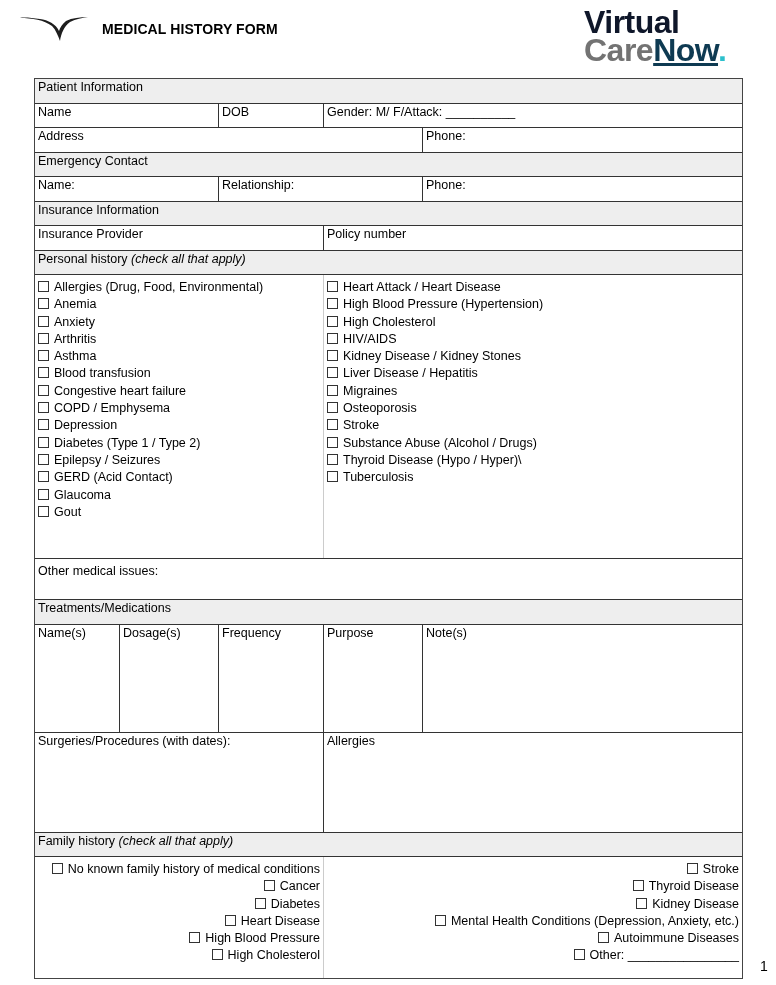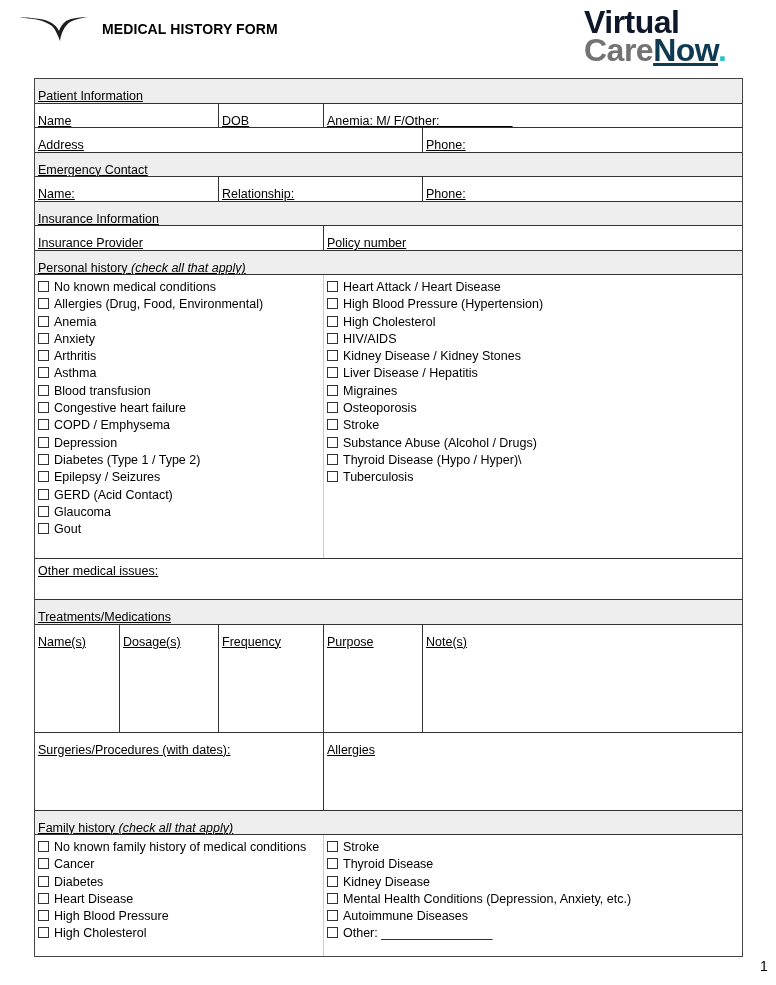--- a/index.html
+++ b/index.html
@@ -8,22 +8,22 @@
     .logo-mark { position:absolute; left:18px; top:14px; width:72px; height:28px; }
     .form-title { position:absolute; left:102px; top:21px; font-size:14px; font-weight:bold; letter-spacing:0.1px; }
     .brand { position:absolute; left:584px; top:8px; font-weight:bold; font-size:32px; line-height:28px; letter-spacing:-0.5px; }
     .brand .l1 { color:#0f172a; display:block; }
     .brand .l2a { color:#737373; }
     .brand .l2b { color:#0e3a52;text-decoration:underline; }
     .brand .dot { color:#2cc0cc; }
 
     .tbl { position:absolute; left:34px; top:78px; width:709px; border:1.5px solid #444; box-sizing:border-box; }
     .row { display:flex; border-bottom:1.5px solid #333; box-sizing:border-box; }
-    .row:last-child { border-bottom:none; }
-    .cell { box-sizing:border-box; padding:10px 3px 0 3px; border-right:1.5px solid #333; white-space:nowrap; overflow:hidden;text-decoration:underline; }
+    .row:last-child { border-bottom:none;text-align:right; }
+    .cell { box-sizing:border-box; padding:1px 3px 0 3px; border-right:1.5px solid #333; white-space:nowrap; overflow:hidden; }
     .cell:last-child { border-right:none; }
     .hdr { background:#eeeeee; }
     .h24 { height:24.5px; }
     .it { font-style:italic; }
 
     .checklist { display:flex; }
     .col { box-sizing:border-box; padding:4px 3px 0 3px; }
     .col.left { border-right:1.5px solid #ccc; }
     .chk { line-height:17.3px; white-space:nowrap; }
     .box { display:inline-block; width:9px; height:9px; border:1px solid #333; margin-right:5px; vertical-align:-1px; }
@@ -44,21 +44,21 @@
 </div>
 
 <div class="tbl">
 
   <div class="row hdr h24">
     <div class="cell" style="width:100%">Patient Information</div>
   </div>
   <div class="row h24">
     <div class="cell" style="width:184px">Name</div>
     <div class="cell" style="width:105px">DOB</div>
-    <div class="cell" style="flex:1">Anemia: M/ F/Other: __________</div>
+    <div class="cell" style="flex:1">Gender: M/ F/Attack: __________</div>
   </div>
   <div class="row h24">
     <div class="cell" style="width:388px">Address</div>
     <div class="cell" style="flex:1">Phone:</div>
   </div>
 
   <div class="row hdr h24">
     <div class="cell" style="width:100%">Emergency Contact</div>
   </div>
   <div class="row h24">
@@ -76,21 +76,20 @@
   </div>
 
   <div class="row hdr h24">
     <div class="cell" style="width:100%">
       <span>Personal history</span>
       <span class="it">(check all that apply)</span>
     </div>
   </div>
   <div class="row checklist" style="height:284px">
     <div class="col left" style="width:289px">
-      <div class="chk"><span class="box"></span><span>No known medical conditions</span></div>
       <div class="chk"><span class="box"></span><span>Allergies (Drug, Food, Environmental)</span></div>
       <div class="chk"><span class="box"></span><span>Anemia</span></div>
       <div class="chk"><span class="box"></span><span>Anxiety</span></div>
       <div class="chk"><span class="box"></span><span>Arthritis</span></div>
       <div class="chk"><span class="box"></span><span>Asthma</span></div>
       <div class="chk"><span class="box"></span><span>Blood transfusion</span></div>
       <div class="chk"><span class="box"></span><span>Congestive heart failure</span></div>
       <div class="chk"><span class="box"></span><span>COPD / Emphysema</span></div>
       <div class="chk"><span class="box"></span><span>Depression</span></div>
       <div class="chk"><span class="box"></span><span>Diabetes (Type 1 / Type 2)</span></div>
@@ -122,21 +121,21 @@
     <div class="cell" style="width:100%">Treatments/Medications</div>
   </div>
   <div class="row" style="height:108px">
     <div class="cell" style="width:85px">Name(s)</div>
     <div class="cell" style="width:99px">Dosage(s)</div>
     <div class="cell" style="width:105px">Frequency</div>
     <div class="cell" style="width:99px">Purpose</div>
     <div class="cell" style="flex:1">Note(s)</div>
   </div>
 
-  <div class="row" style="height:78px">
+  <div class="row" style="height:100px">
     <div class="cell" style="width:289px">Surgeries/Procedures (with dates):</div>
     <div class="cell" style="flex:1">Allergies</div>
   </div>
 
   <div class="row hdr h24">
     <div class="cell" style="width:100%">
       <span>Family history</span>
       <span class="it">(check all that apply)</span>
     </div>
   </div>

